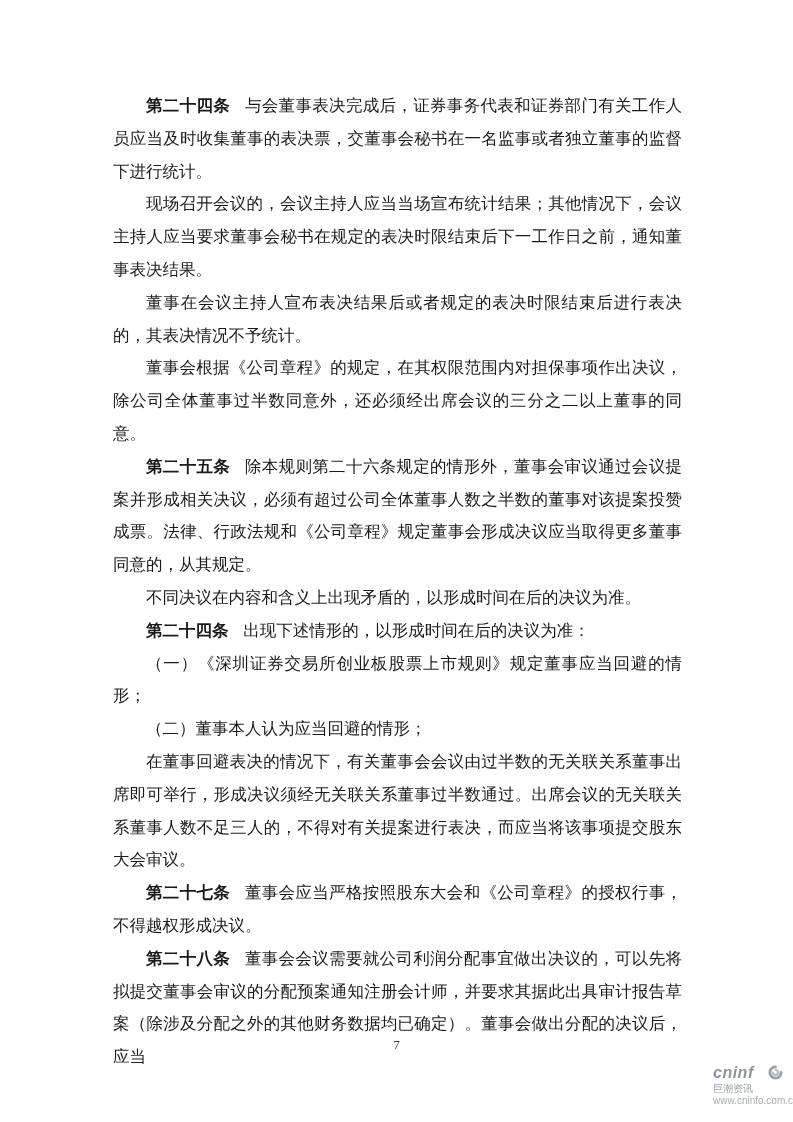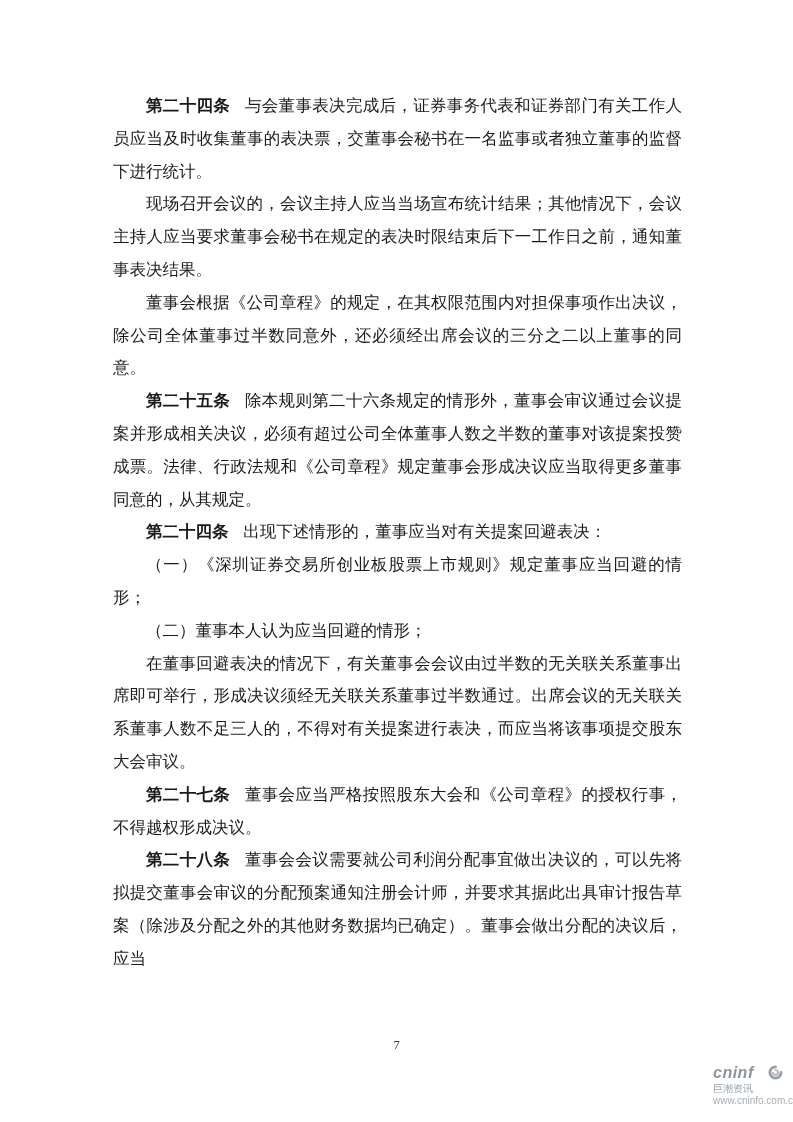--- a/index.html
+++ b/index.html
@@ -78,23 +78,25 @@
   }
 </style>
 </head>
 <body>
 
 <div class="page">
 
   <div class="content">
     <p class="para"><span class="lead">第二十四条</span><span>与会董事表决完成后，证券事务代表和证券部门有关工作人员应当及时收集董事的表决票，交董事会秘书在一名监事或者独立董事的监督下进行统计。</span></p>
     <p class="para"><span>现场召开会议的，会议主持人应当当场宣布统计结果；其他情况下，会议主持人应当要求董事会秘书在规定的表决时限结束后下一工作日之前，通知董事表决结果。</span></p>
+    <p class="para"><span>董事在会议主持人宣布表决结果后或者规定的表决时限结束后进行表决的，其表决情况不予统计。</span></p>
     <p class="para"><span>董事会根据《公司章程》的规定，在其权限范围内对担保事项作出决议，除公司全体董事过半数同意外，还必须经出席会议的三分之二以上董事的同意。</span></p>
     <p class="para"><span class="lead">第二十五条</span><span>除本规则第二十六条规定的情形外，董事会审议通过会议提案并形成相关决议，必须有超过公司全体董事人数之半数的董事对该提案投赞成票。法律、行政法规和《公司章程》规定董事会形成决议应当取得更多董事同意的，从其规定。</span></p>
-    <p class="para"><span class="lead">第二十四条</span><span>出现下述情形的，董事应当对有关提案回避表决：</span></p>
+    <p class="para"><span>不同决议在内容和含义上出现矛盾的，以形成时间在后的决议为准。</span></p>
+    <p class="para"><span class="lead">第二十四条</span><span>出现下述情形的，以形成时间在后的决议为准：</span></p>
     <p class="para"><span>（一）《深圳证券交易所创业板股票上市规则》规定董事应当回避的情形；</span></p>
     <p class="para"><span>（二）董事本人认为应当回避的情形；</span></p>
     <p class="para"><span>在董事回避表决的情况下，有关董事会会议由过半数的无关联关系董事出席即可举行，形成决议须经无关联关系董事过半数通过。出席会议的无关联关系董事人数不足三人的，不得对有关提案进行表决，而应当将该事项提交股东大会审议。</span></p>
     <p class="para"><span class="lead">第二十七条</span><span>董事会应当严格按照股东大会和《公司章程》的授权行事，不得越权形成决议。</span></p>
     <p class="para"><span class="lead">第二十八条</span><span>董事会会议需要就公司利润分配事宜做出决议的，可以先将拟提交董事会审议的分配预案通知注册会计师，并要求其据此出具审计报告草案（除涉及分配之外的其他财务数据均已确定）。董事会做出分配的决议后，应当</span></p>
   </div>
 
   <div class="page-number">7</div>
 
   <div class="logo">

